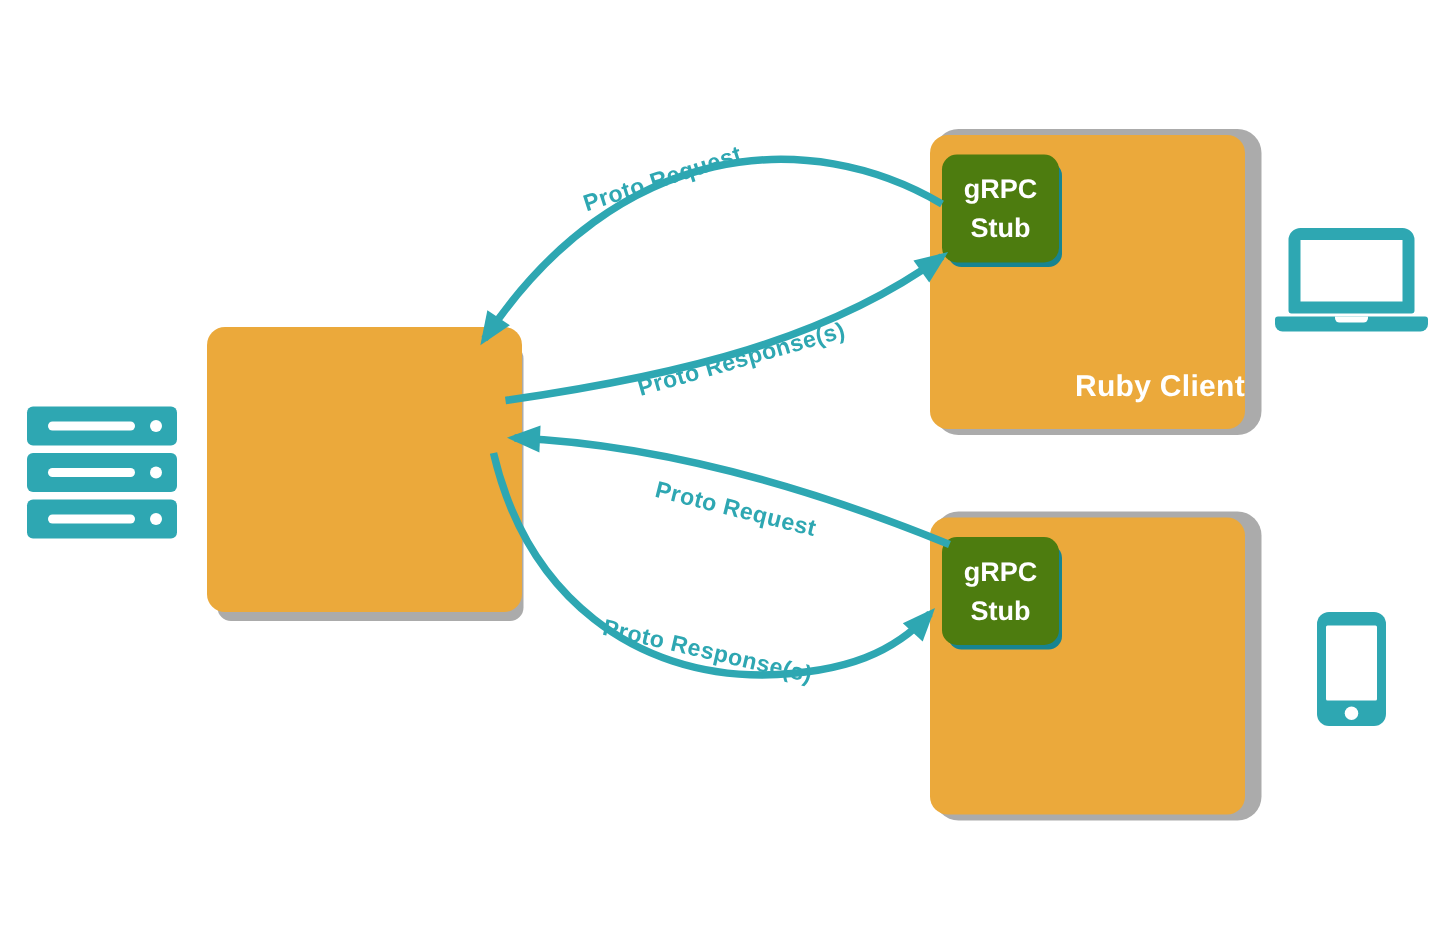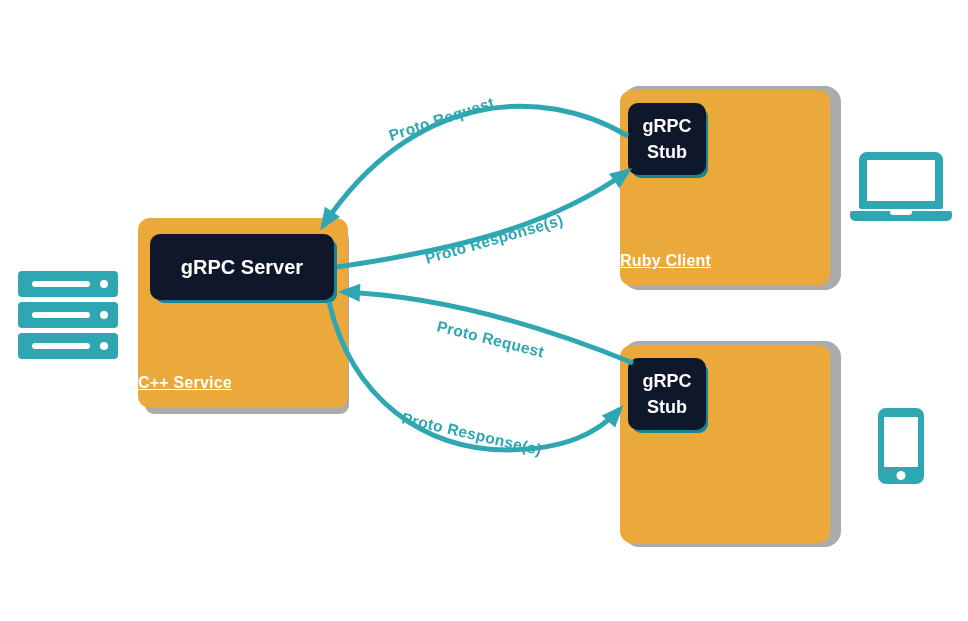--- a/index.html
+++ b/index.html
@@ -17,32 +17,31 @@
     position: absolute;
     background: #EBA93B;
     border-radius: 12px;
   }
   .orange-box.client { box-shadow: 7px 0 0 4px #ABABAB; }
   .orange-box.cpp    { box-shadow: 4px 9px 0 -3px #ABABAB; }
   .box-caption {
     position: absolute;
     left: 0; right: 0;
     bottom: 16px;
-    text-align: left;
+    text-align: right;
     color: #ffffff;
-    font-size: 16px;
+    font-size: 20px;
     font-weight: 600;
     letter-spacing: .2px;
-    text-decoration: underline;
   }
 
   
   .teal-box {
     position: absolute;
-    background: #0f172a;
+    background: #4d7c0f;
     color: #ffffff;
     border-radius: 10px;
     display: flex;
     flex-direction: column;
     align-items: center;
     justify-content: center;
     text-align: center;
   }
   .teal-box.server {
     left: 12px; top: 16px;
@@ -161,24 +160,20 @@
     font-weight: 700;
     letter-spacing: .3px;
   }
 </style>
 </head>
 <body>
 
 <div class="canvas">
 
   <div class="orange-box cpp" id="cpp-box">
-    <div class="teal-box server">
-      <span>gRPC Server</span>
-    </div>
-    <div class="box-caption">C++ Service</div>
   </div>
 
   <div class="orange-box client" id="ruby-box">
     <div class="teal-box stub ruby">
       <span>gRPC</span>
       <span>Stub</span>
     </div>
     <div class="box-caption">Ruby Client</div>
   </div>
 

